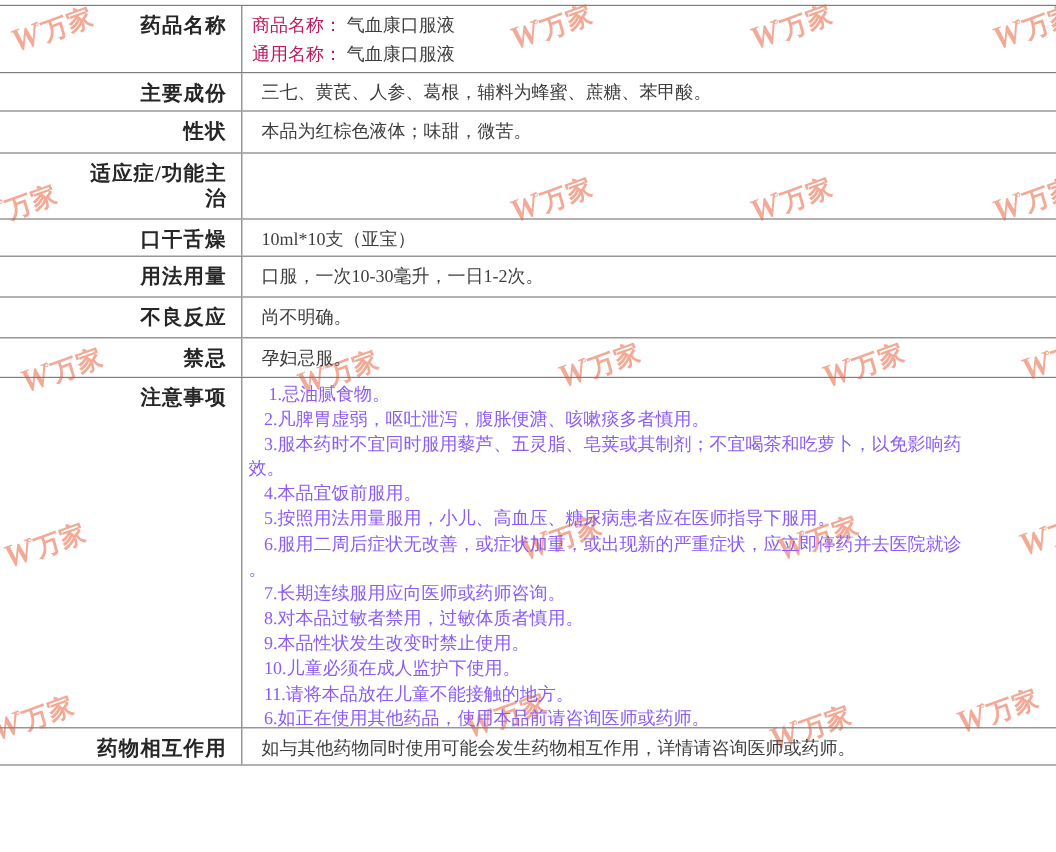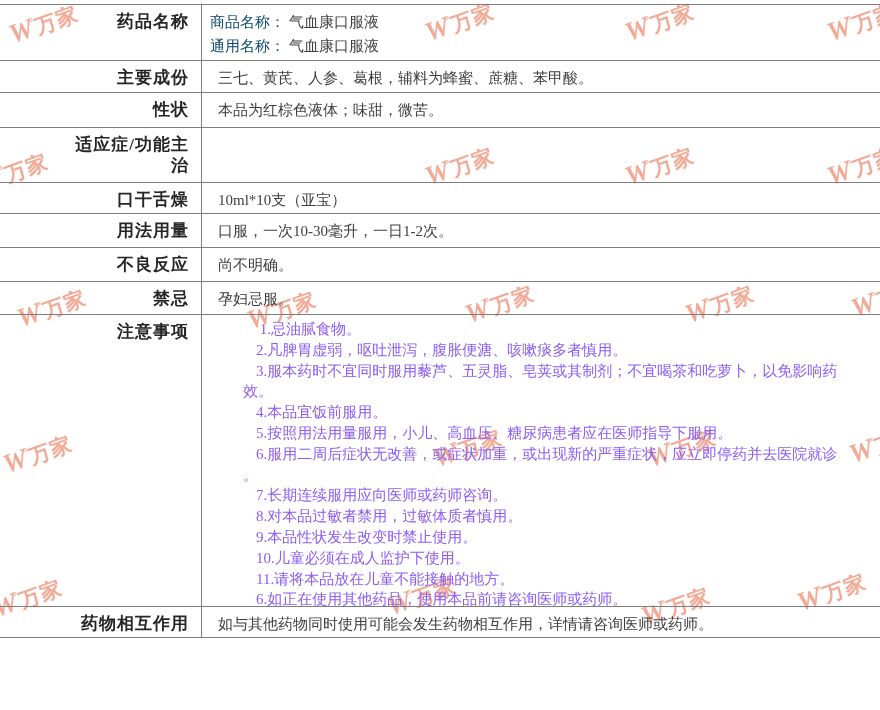--- a/index.html
+++ b/index.html
@@ -63,21 +63,21 @@
   .ccell {
     flex:1 1 auto;
     padding:6px 20px 0 16px;
     font-size:15px;
     color:#3d3d3d;
     line-height:22px;
   }
   
   .pairline { line-height:24px; padding-left:-6px; }
   .ccell.pairs { padding-left:8px; padding-top:5px; }
-  .pkey { color:#0c4a6e; }
+  .pkey { color:#be185d; }
   .pval { color:#3f3f3f; margin-left:4px; }
   
   .ccell.notes { padding:4px 20px 0 5px; }
   .nline {
     line-height:20.8px;
     white-space:pre-wrap;
     color:#8b5cf6;
   }
   .nline.num { padding-left:13px; }
 </style>
@@ -148,21 +148,21 @@
       <div class="ccell">
         <div class="ctext">尚不明确。</div>
       </div>
     </div>
     <div class="trow" style="height: 33px;">
       <div class="lcell"><span class="ltext">禁忌</span></div>
       <div class="ccell">
         <div class="ctext">孕妇忌服。</div>
       </div>
     </div>
-    <div class="trow" style="height: 292px; gap: 36px;">
+    <div class="trow" style="height: 292px;">
       <div class="lcell"><span class="ltext">注意事项</span></div>
       <div class="ccell notes">
         <div class="nline num"> 1.忌油腻食物。</div>
         <div class="nline num">2.凡脾胃虚弱，呕吐泄泻，腹胀便溏、咳嗽痰多者慎用。</div>
         <div class="nline num">3.服本药时不宜同时服用藜芦、五灵脂、皂荚或其制剂；不宜喝茶和吃萝卜，以免影响药</div>
         <div class="nline">效。</div>
         <div class="nline num">4.本品宜饭前服用。</div>
         <div class="nline num">5.按照用法用量服用，小儿、高血压、糖尿病患者应在医师指导下服用。</div>
         <div class="nline num">6.服用二周后症状无改善，或症状加重，或出现新的严重症状，应立即停药并去医院就诊</div>
         <div class="nline">。</div>

